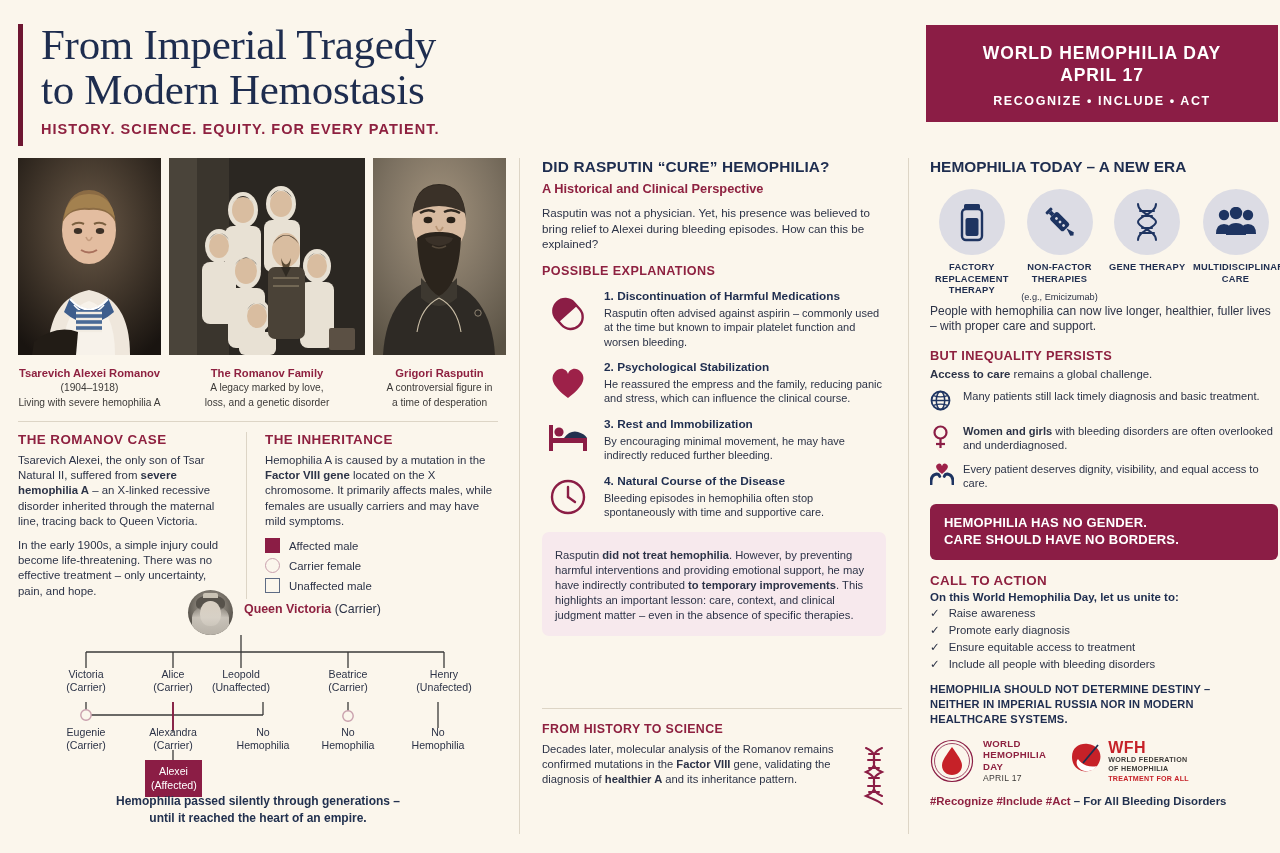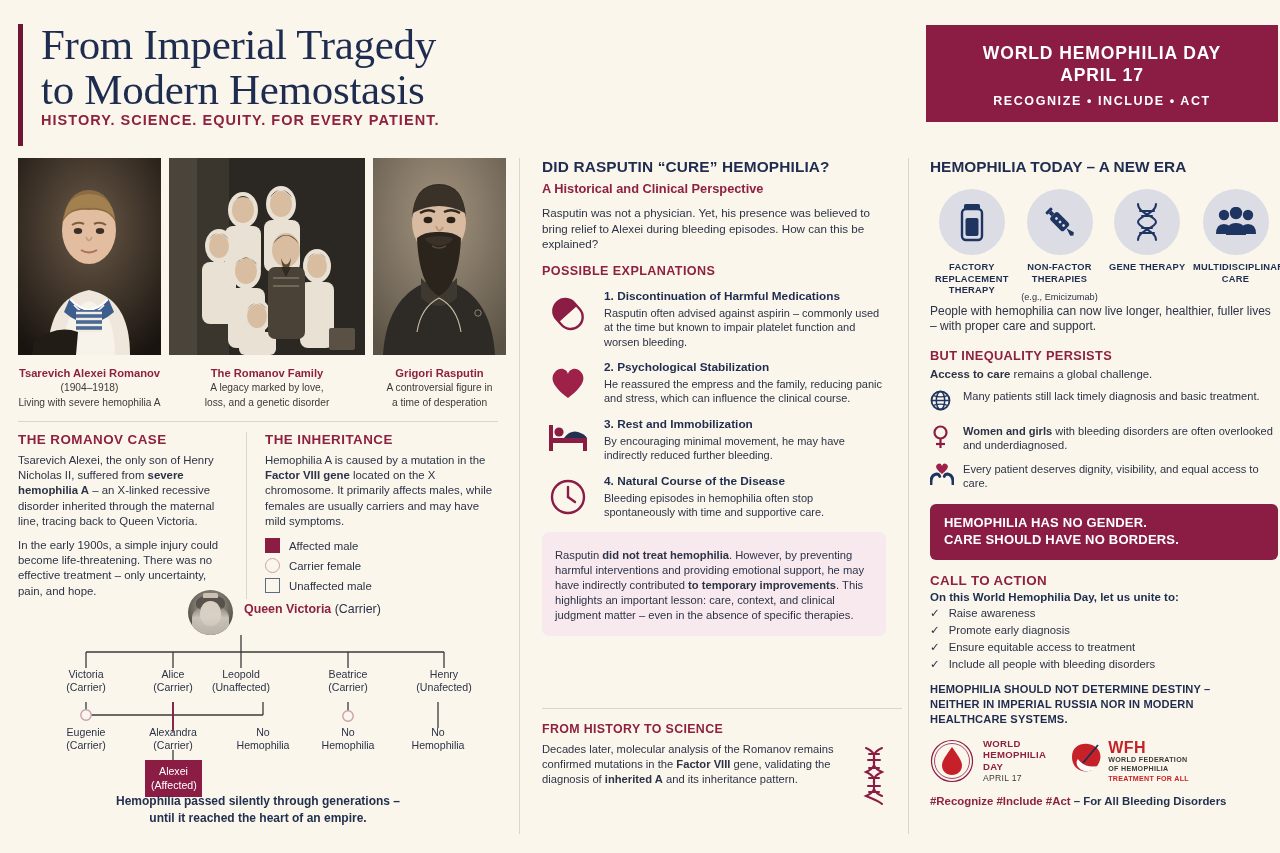--- a/index.html
+++ b/index.html
@@ -15,20 +15,21 @@
   
   .header { position: absolute; left: 18px; top: 22px; width: 520px; }
   .hdr-bar { position: absolute; left: 0; top: 2px; width: 5px; height: 122px; background: #6e1632; }
   .hdr-inner { padding-left: 23px; }
   .title-line {
     font-family: "Liberation Serif", serif;
     font-size: 43px; line-height: 45px;
     color: #1e2d4f; letter-spacing: -0.3px; font-weight: 400;
   }
   .subtitle {
+    margin-top: 9px;
     font-size: 14.5px; font-weight: bold; letter-spacing: 1.05px;
     color: #8e2140;
   }
 
   
   .whd-badge {
     position: absolute; left: 926px; top: 25px; width: 352px; height: 97px;
     background: #8b1d45; color: #ffffff;
     display: flex; flex-direction: column; align-items: center; justify-content: center;
     padding-top: 4px;
@@ -359,21 +360,21 @@
           <div class="cap-sub">a time of desperation</div>
         </div>
       </div>
     </div>
 
     <div class="sec-rule"></div>
 
     <div class="two-col">
       <div class="col-a">
         <div class="h-sec">THE ROMANOV CASE</div>
-        <div class="body-txt"><span>Tsarevich Alexei, the only son of Henry Nicholas II, suffered from </span><b>severe hemophilia A</b><span> – an X-linked recessive disorder inherited through the maternal line, tracing back to Queen Victoria.</span></div>
+        <div class="body-txt"><span>Tsarevich Alexei, the only son of Tsar Natural II, suffered from </span><b>severe hemophilia A</b><span> – an X-linked recessive disorder inherited through the maternal line, tracing back to Queen Victoria.</span></div>
         <div class="body-txt">In the early 1900s, a simple injury could become life-threatening. There was no effective treatment – only uncertainty, pain, and hope.</div>
       </div>
 
       <div class="col-b">
         <div class="h-sec">THE INHERITANCE</div>
         <div class="body-txt"><span>Hemophilia A is caused by a mutation in the </span><b>Factor VIII gene</b><span> located on the X chromosome. It primarily affects males, while females are usually carriers and may have mild symptoms.</span></div>
         <div class="legend">
           <div class="leg-row">
             <div class="leg-sq"></div>
             <div class="leg-lbl">Affected male</div>
@@ -538,21 +539,21 @@
       </div>
     </div>
 
     <div class="concl">
       <div class="concl-b"><span>Rasputin </span><b>did not treat hemophilia</b><span>. However, by preventing harmful interventions and providing emotional support, he may have indirectly contributed </span><b>to temporary improvements</b><span>. This highlights an important lesson: care, context, and clinical judgment matter – even in the absence of specific therapies.</span></div>
     </div>
   </div>
 
   <div class="hist-sci">
     <div class="hs-h">FROM HISTORY TO SCIENCE</div>
-    <div class="hs-b"><span>Decades later, molecular analysis of the Romanov remains confirmed mutations in the </span><b>Factor VIII</b><span> gene, validating the diagnosis of </span><b>inherited A</b><span> and its inheritance pattern.</span></div>
+    <div class="hs-b"><span>Decades later, molecular analysis of the Romanov remains confirmed mutations in the </span><b>Factor VIII</b><span> gene, validating the diagnosis of </span><b>healthier A</b><span> and its inheritance pattern.</span></div>
     <div class="hs-dna">
       <svg width="32" height="60" viewBox="0 0 32 60">
         <g fill="none" stroke="#8b1d45" stroke-width="2" stroke-linecap="round">
           <path d="M8 2 C26 10 6 18 24 26 C6 34 26 42 8 50 C18 54 22 56 24 58"></path>
           <path d="M24 2 C6 10 26 18 8 26 C26 34 6 42 24 50"></path>
           <line x1="11" y1="8" x2="21" y2="8"></line>
           <line x1="10" y1="14" x2="22" y2="14"></line>
           <line x1="11" y1="22" x2="21" y2="22"></line>
           <line x1="11" y1="32" x2="21" y2="32"></line>
           <line x1="10" y1="40" x2="22" y2="40"></line>

